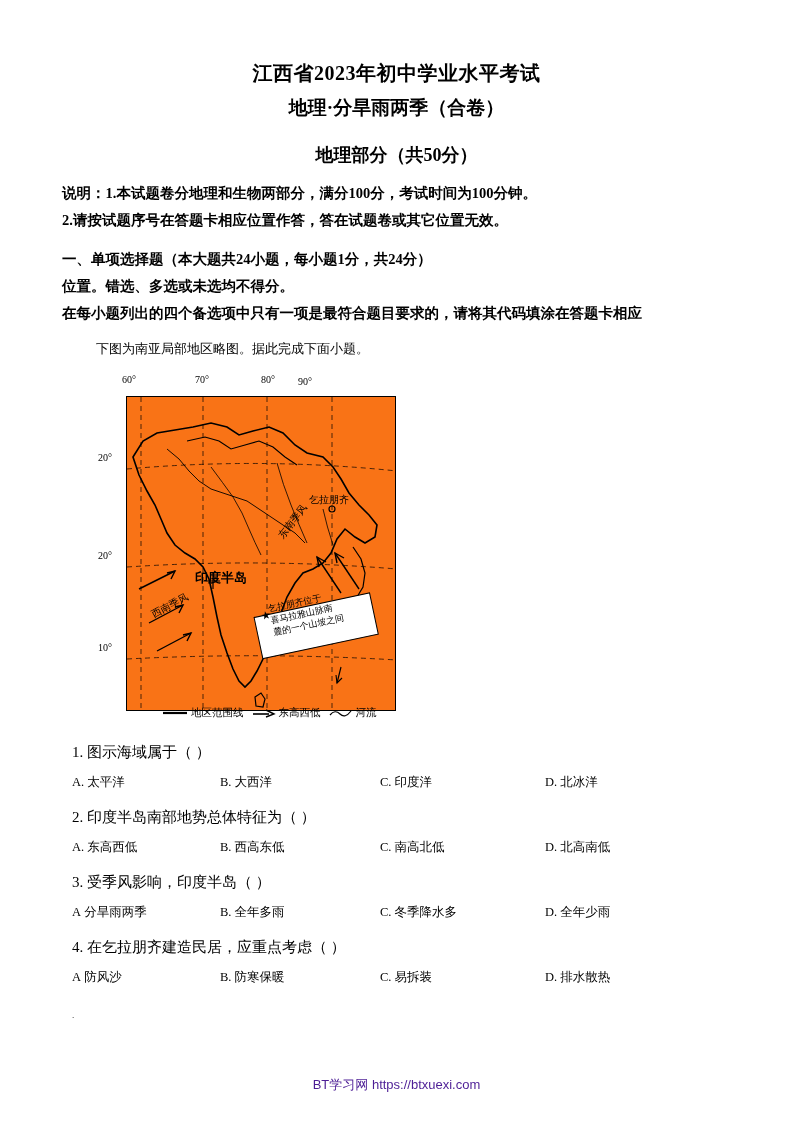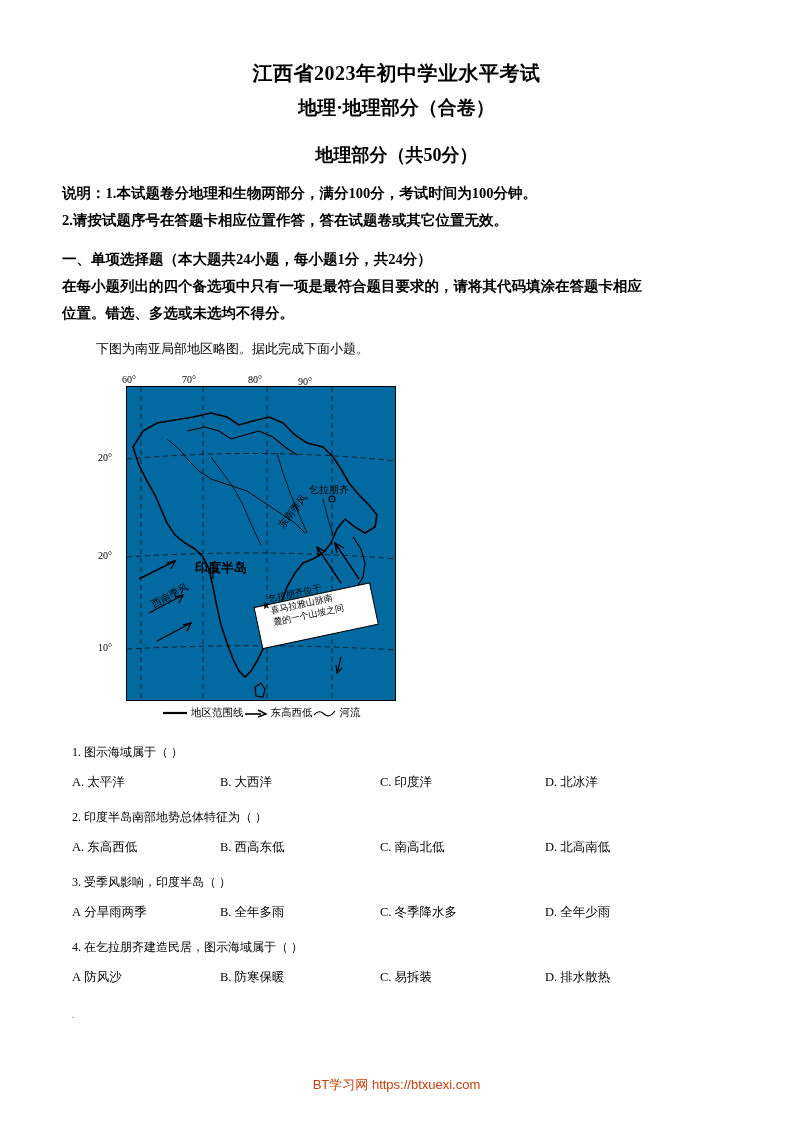--- a/index.html
+++ b/index.html
@@ -74,47 +74,48 @@
     padding-left: 28px;
   }
   .map-box {
     position: relative;
     width: 345px;
     height: 360px;
   }
   .map-frame {
     position: absolute;
     left: 36px;
-    top: 20px;
+    top: 30px;
     width: 270px;
     height: 315px;
     border: 1.4px solid #000;
     box-sizing: border-box;
     overflow: hidden;
-    background: #0369a1;
+    background: #f97316;
   }
   .lon-label, .lat-label {
     position: absolute;
     font-size: 10px;
     font-family: "Liberation Serif", serif;
   }
   .legend {
     position: absolute;
     left: 72px;
     top: 340px;
     font-size: 10.5px;
     display: flex;
     align-items: center;
+    gap: 8px;
     white-space: nowrap;
   }
   .legend .itm { display: flex; align-items: center; gap: 3px; }
   
   .q {
     margin-top: 16px;
-    font-size: 12px;
+    font-size: 15px;
     padding-left: 10px;
     line-height: 20px;
   }
   .opts {
     margin-top: 12px;
     padding-left: 10px;
     font-size: 12.5px;
     display: flex;
   }
   .opts span { display: inline-block; }
@@ -126,53 +127,53 @@
     position: absolute;
     font-size: 9px;
   }
   .footer {
     position: absolute;
     left: 0;
     right: 0;
     bottom: 28px;
     text-align: center;
     font-size: 13px;
-    color: #c2410c;
+    color: #4c1d95;
     font-family: "Liberation Sans", sans-serif;
     margin-top: 44px;
   }
 </style>
 </head>
 <body>
 
 <div class="page">
 
   <div class="title-block">
     <div class="title-line1">江西省2023年初中学业水平考试</div>
-    <div class="title-line2">地理·地理部分（合卷）</div>
+    <div class="title-line2">地理·分旱雨两季（合卷）</div>
     <div class="title-line3">地理部分（共50分）</div>
   </div>
 
   <div class="notes">
     <div class="note-line">说明：1.本试题卷分地理和生物两部分，满分100分，考试时间为100分钟。</div>
     <div class="note-line">2.请按试题序号在答题卡相应位置作答，答在试题卷或其它位置无效。</div>
   </div>
 
   <div class="section-head">一、单项选择题（本大题共24小题，每小题1分，共24分）</div>
+  <div class="instr">位置。错选、多选或未选均不得分。</div>
   <div class="instr">在每小题列出的四个备选项中只有一项是最符合题目要求的，请将其代码填涂在答题卡相应</div>
-  <div class="instr">位置。错选、多选或未选均不得分。</div>
 
   <div class="stem">下图为南亚局部地区略图。据此完成下面小题。</div>
 
   <div class="map-wrap">
     <div class="map-box">
 
       <div class="lon-label" style="left:32px; top:8px;">60°</div>
-      <div class="lon-label" style="left:92px; top:8px;">70°</div>
-      <div class="lon-label" style="left:158px; top:8px;">80°</div>
+      <div class="lon-label" style="left:105px; top:8px;">70°</div>
+      <div class="lon-label" style="left:171px; top:8px;">80°</div>
       <div class="lon-label" style="left:208px; top:10px;">90°</div>
 
       <div class="lat-label" style="left:8px; top:86px;">20°</div>
       <div class="lat-label" style="left:8px; top:184px;">20°</div>
       <div class="lat-label" style="left:8px; top:276px;">10°</div>
 
       <div class="map-frame">
         <svg width="270" height="315" viewBox="0 0 270 315" xmlns="http://www.w3.org/2000/svg">
 
           <g stroke="#000" stroke-width="0.7" fill="none" stroke-dasharray="5,4">
@@ -303,21 +304,21 @@
   </div>
   <div class="opts">
     <span class="opt-a"><span>A</span>&nbsp;<span>分旱雨两季</span></span>
     <span class="opt-b"><span>B.</span>&nbsp;<span>全年多雨</span></span>
     <span class="opt-c"><span>C.</span>&nbsp;<span>冬季降水多</span></span>
     <span class="opt-d"><span>D.</span>&nbsp;<span>全年少雨</span></span>
   </div>
 
   <div class="q">
     <span>4.</span>
-    <span>在乞拉朋齐建造民居，图示海域属于（     ）</span>
+    <span>在乞拉朋齐建造民居，应重点考虑（     ）</span>
   </div>
   <div class="opts">
     <span class="opt-a"><span>A</span>&nbsp;<span>防风沙</span></span>
     <span class="opt-b"><span>B.</span>&nbsp;<span>防寒保暖</span></span>
     <span class="opt-c"><span>C.</span>&nbsp;<span>易拆装</span></span>
     <span class="opt-d"><span>D.</span>&nbsp;<span>排水散热</span></span>
   </div>
 
   <div class="tiny-dot" style="left:72px; top:1010px;">.</div>
 

